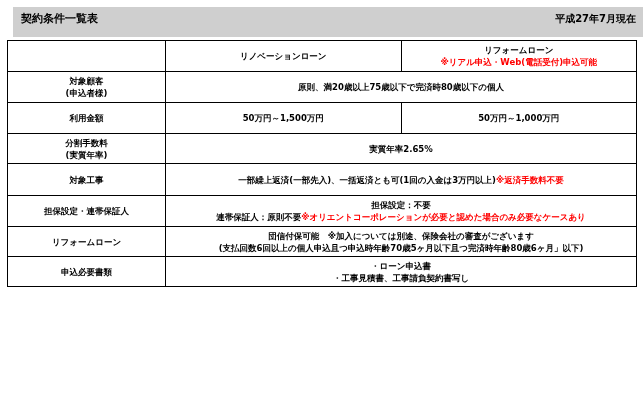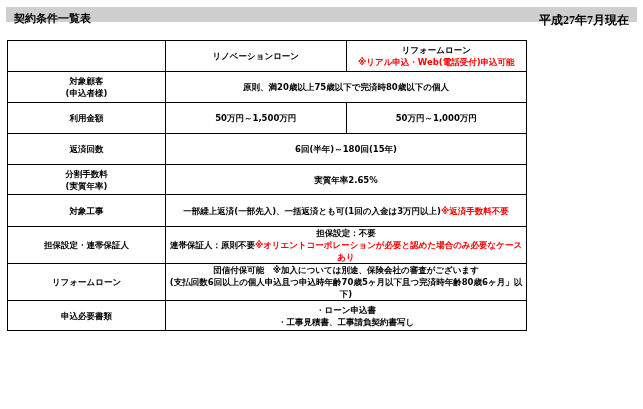--- a/index.html
+++ b/index.html
@@ -1,22 +1,22 @@
 <!DOCTYPE html>
 <html><head>
 <meta charset="utf-8">
 <style>
   html, body { margin:0; padding:0; background:#ffffff; }
   body { width:643px; height:409px; position:relative; overflow:hidden;
          font-family:"DejaVu Sans", sans-serif; color:#000; }
-  .title-bar { position:absolute; left:6px; top:7px; width:631px; height:15px;
+  .title-bar { position:absolute; left:13px; top:7px; width:631px; height:30px;
                background:#cfcfcf; }
   .title-bar .title { position:absolute; left:8px; top:4px; font-size:11px; font-weight:bold; }
-  .title-bar .date { position:absolute; right:8px; top:5px; font-size:12px; font-weight:bold;font-family:Liberation Serif, serif; }
-  table.terms { position:absolute; left:7px; top:40px; width:520px;
+  .title-bar .date { position:absolute; right:8px; top:5px; font-size:10px; font-weight:bold; }
+  table.terms { position:absolute; left:7px; top:40px; width:630px;
                 border-collapse:collapse; table-layout:fixed; }
   table.terms td { border:1.5px solid #000; text-align:center; vertical-align:middle;
                    font-size:8.5px; font-weight:bold; line-height:12px; padding:0 2px; }
   td.label { width:153px; }
   .red { color:#ff0000; }
   .r0{height:31px}.r1{height:31px}.r2{height:32px}.r3{height:31px}.r4{height:31px}
   .r5{height:30px}.r6{height:31px}.r7{height:32px}.r8{height:31px}.r9{height:30px}.r10{height:30px}
 </style>
 </head>
 <body>
@@ -40,24 +40,20 @@
     <td class="label">
       <div>対象顧客</div>
       <div>(申込者様)</div>
     </td>
     <td colspan="2">原則、満20歳以上75歳以下で完済時80歳以下の個人</td>
   </tr>
   <tr class="r3">
     <td class="label">利用金額</td>
     <td>50万円～1,500万円</td>
     <td>50万円～1,000万円</td>
-  </tr>
-  <tr class="r4">
-    <td class="label">返済回数</td>
-    <td colspan="2">6回(半年)～180回(15年)</td>
   </tr>
   <tr class="r5">
     <td class="label">
       <div>分割手数料</div>
       <div>(実質年率)</div>
     </td>
     <td colspan="2">実質年率2.65%</td>
   </tr>
   <tr class="r7">
     <td class="label">対象工事</td>

